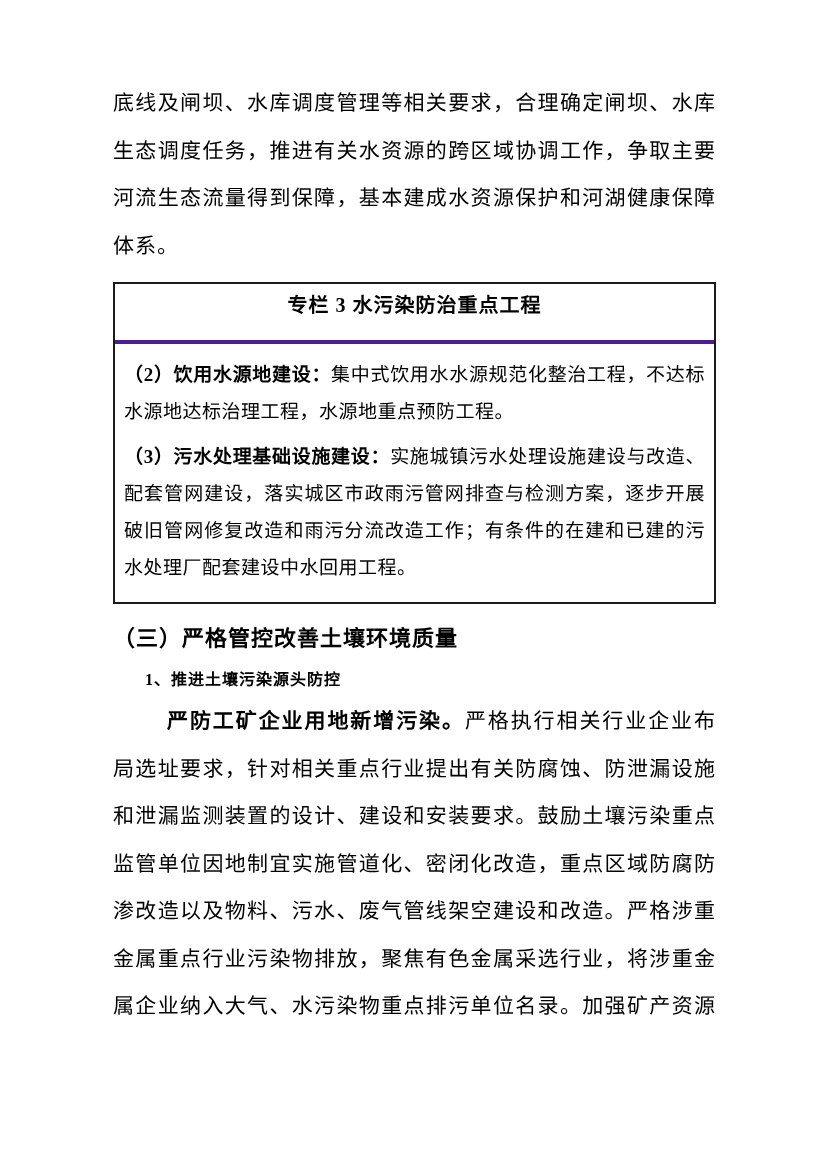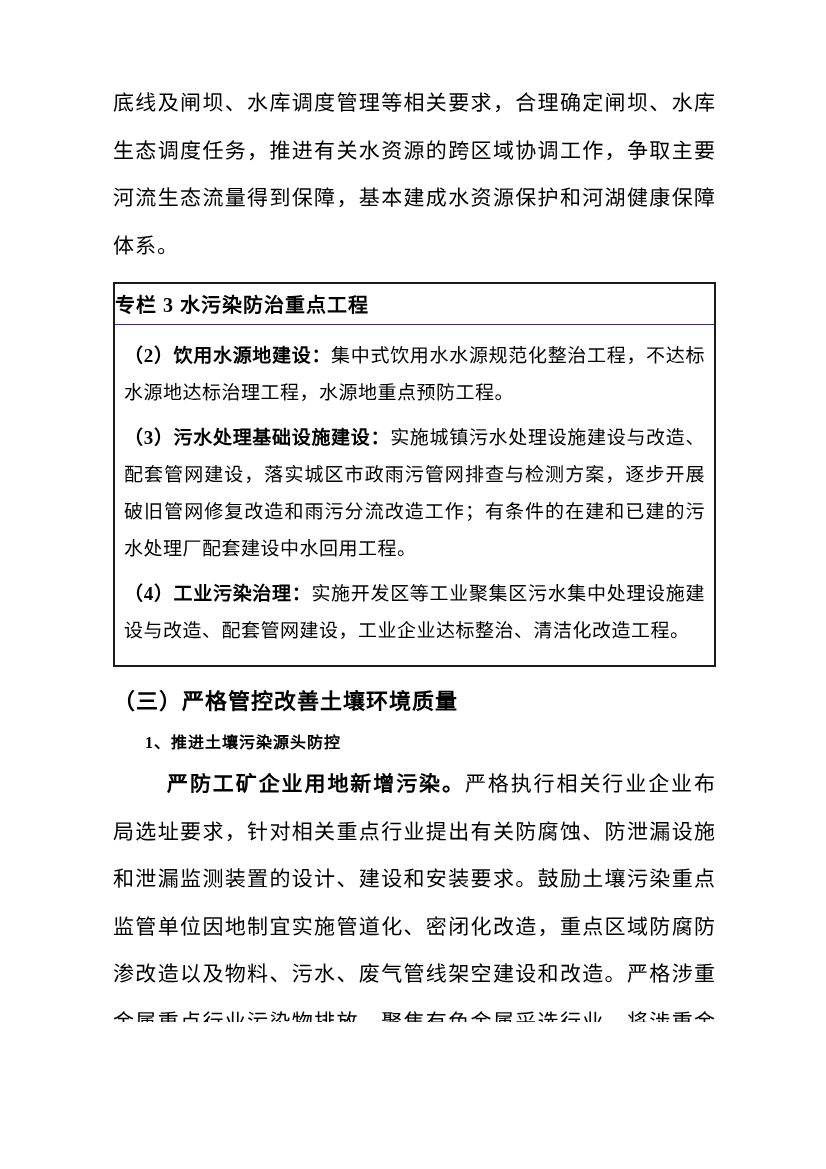--- a/index.html
+++ b/index.html
@@ -36,22 +36,23 @@
 
   
   .callout-box {
     border: 2px solid #1b1b1b;
     margin-top: 12px;
     margin-bottom: 12px;
   }
   .box-title {
     font-size: 20px;
     font-weight: bold;
-    padding: 5px 0 6px 0;
-    border-bottom: 1px solid #4c1d95;
+    text-align: center;
+    padding: 5px 0 22px 0;
+    border-bottom: 4px solid #4c1d95;
     letter-spacing: 1px;
   }
   .box-body {
     padding: 4px 9px 10px 9px;
   }
   .box-item {
     margin: 8px 0 6px 0;
     font-size: 19px;
     line-height: 37px;
     text-align: justify;
@@ -97,23 +98,20 @@
 
     <div class="callout-box">
       <div class="box-title">专栏 3  水污染防治重点工程</div>
       <div class="box-body">
         <p class="box-item">
           <strong>（2）饮用水源地建设：</strong><span>集中式饮用水水源规范化整治工程，不达标水源地达标治理工程，水源地重点预防工程。</span>
         </p>
         <p class="box-item">
           <strong>（3）污水处理基础设施建设：</strong><span>实施城镇污水处理设施建设与改造、配套管网建设，落实城区市政雨污管网排查与检测方案，逐步开展破旧管网修复改造和雨污分流改造工作；有条件的在建和已建的污水处理厂配套建设中水回用工程。</span>
         </p>
-        <p class="box-item">
-          <strong>（4）工业污染治理：</strong><span>实施开发区等工业聚集区污水集中处理设施建设与改造、配套管网建设，工业企业达标整治、清洁化改造工程。</span>
-        </p>
       </div>
     </div>
 
     <h2 class="section-heading">（三）严格管控改善土壤环境质量</h2>
 
     <h3 class="sub-heading">1、推进土壤污染源头防控</h3>
 
     <p class="body-par indent">
       <strong>严防工矿企业用地新增污染。</strong><span>严格执行相关行业企业布局选址要求，针对相关重点行业提出有关防腐蚀、防泄漏设施和泄漏监测装置的设计、建设和安装要求。鼓励土壤污染重点监管单位因地制宜实施管道化、密闭化改造，重点区域防腐防渗改造以及物料、污水、废气管线架空建设和改造。严格涉重金属重点行业污染物排放，聚焦有色金属采选行业，将涉重金属企业纳入大气、水污染物重点排污单位名录。加强矿产资源开发土壤污染防控，督促矿山企业依法编制矿山环境影响评价报告，完善和落实水土环境污染修复工程措施。</span>
     </p>

